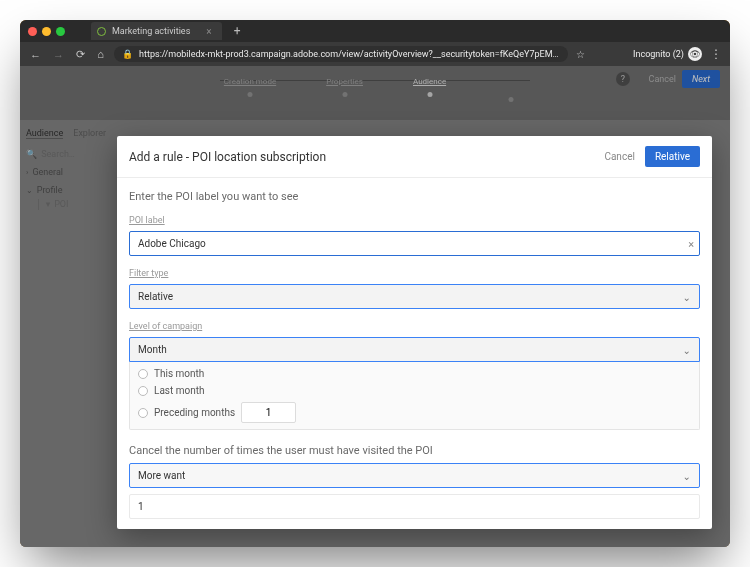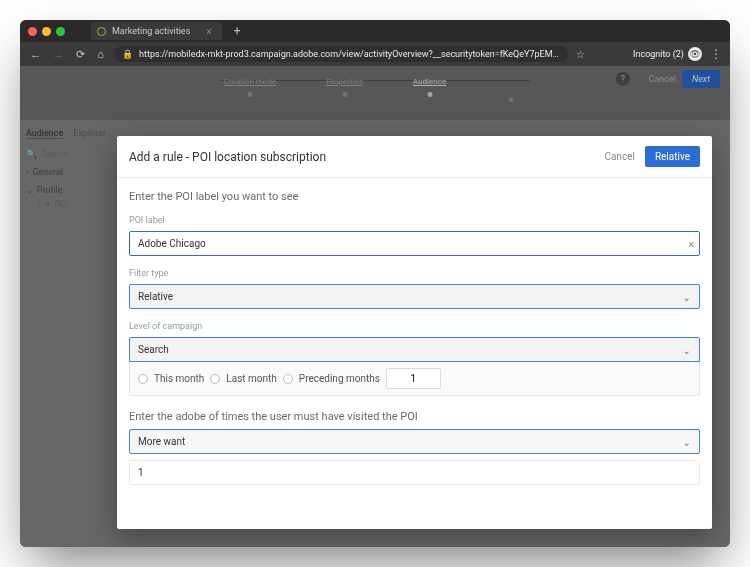--- a/index.html
+++ b/index.html
@@ -51,27 +51,27 @@
   .overlay{ position:absolute; inset:0; background:rgba(0,0,0,.25);}
   
   .modal{ position:absolute; left:97px; right:18px; top:70px; bottom:18px; background:#fff; border-radius:2px; box-shadow:0 8px 30px rgba(0,0,0,.35); display:flex; flex-direction:column; }
   .m-head{ display:flex; align-items:center; justify-content:space-between; padding:10px 12px; border-bottom:1px solid #ececec;}
   .m-title{ font-size:12px; color:#333;}
   .m-actions{ display:flex; align-items:center; gap:10px;}
   .m-cancel{ font-size:10px; color:#888; cursor:pointer;}
   .m-confirm{ background:#2a6dd4; color:#fff; font-size:10px; padding:5px 10px; border-radius:2px; cursor:pointer;}
   .m-body{ padding:10px 12px; overflow:auto; font-size:10px; color:#666; display:flex; flex-direction:column; gap:6px;}
   .sect{ font-size:11px; color:#6a6a6a; margin-top:2px;}
-  .lbl{ font-size:9px; color:#999; margin-top:6px;}
+  .lbl{ font-size:9px; color:#999; margin-top:6px;text-decoration:underline;}
   .field{ position:relative; }
   .inp{ width:100%; border:1px solid #2a6dd4; border-radius:2px; padding:6px 26px 6px 8px; font-size:10px; background:#fff; color:#333;}
   .clear{ position:absolute; right:6px; top:50%; transform:translateY(-50%); color:#888; font-size:11px; cursor:pointer;}
   .sel{ width:100%; border:1px solid #3b82f6; background:#f3f3f3; border-radius:2px; padding:6px 26px 6px 8px; font-size:10px; color:#333; position:relative; cursor:pointer;}
   .sel .chev{ position:absolute; right:8px; top:50%; transform:translateY(-50%); font-size:10px; color:#777;}
-  .radiolist{ border:1px solid #e4e4e4; border-top:none; border-radius:0 0 2px 2px; background:#fafafa; padding:6px 8px; display:flex; flex-direction:row; gap:6px;}
+  .radiolist{ border:1px solid #e4e4e4; border-top:none; border-radius:0 0 2px 2px; background:#fafafa; padding:6px 8px; display:flex; flex-direction:column; gap:6px;}
   .radio{ display:flex; align-items:center; gap:6px; font-size:10px; color:#555;}
   .rdot{ width:10px; height:10px; border:1px solid #bbb; border-radius:50%; background:#fff;}
   .mini{ width:55px; border:1px solid #dcdcdc; border-radius:2px; background:#fff; font-size:10px; padding:4px 6px; text-align:center;}
   .plain{ width:100%; border:1px solid #e9e9e9; border-radius:2px; background:#fff; padding:6px 8px; font-size:10px; color:#333;}
 </style>
 </head>
 <body>
 
 <div class="window">
   <div class="shadow"></div>
@@ -168,40 +168,40 @@
           </div>
 
           <div class="lbl">Filter type</div>
           <div class="sel">
             <span>Relative</span>
             <span class="chev">⌄</span>
           </div>
 
           <div class="lbl">Level of campaign</div>
           <div class="sel" style="border-radius:2px 2px 0 0">
-            <span>Search</span>
+            <span>Month</span>
             <span class="chev">⌄</span>
           </div>
           <div class="radiolist" style="margin-top:-6px">
             <label class="radio">
               <span class="rdot"></span>
               <span>This month</span>
             </label>
             <label class="radio">
               <span class="rdot"></span>
               <span>Last month</span>
             </label>
             <label class="radio">
               <span class="rdot"></span>
               <span>Preceding months</span>
               <input class="mini" value="1" style="">
             </label>
           </div>
 
-          <div class="sect" style="margin-top:8px">Enter the adobe of times the user must have visited the POI</div>
+          <div class="sect" style="margin-top:8px">Cancel the number of times the user must have visited the POI</div>
 
           <div class="sel" style="background:#f7f7f7">
             <span>More want</span>
             <span class="chev">⌄</span>
           </div>
 
           <input class="plain" value="1" style="">
         </div>
       </div>
 

